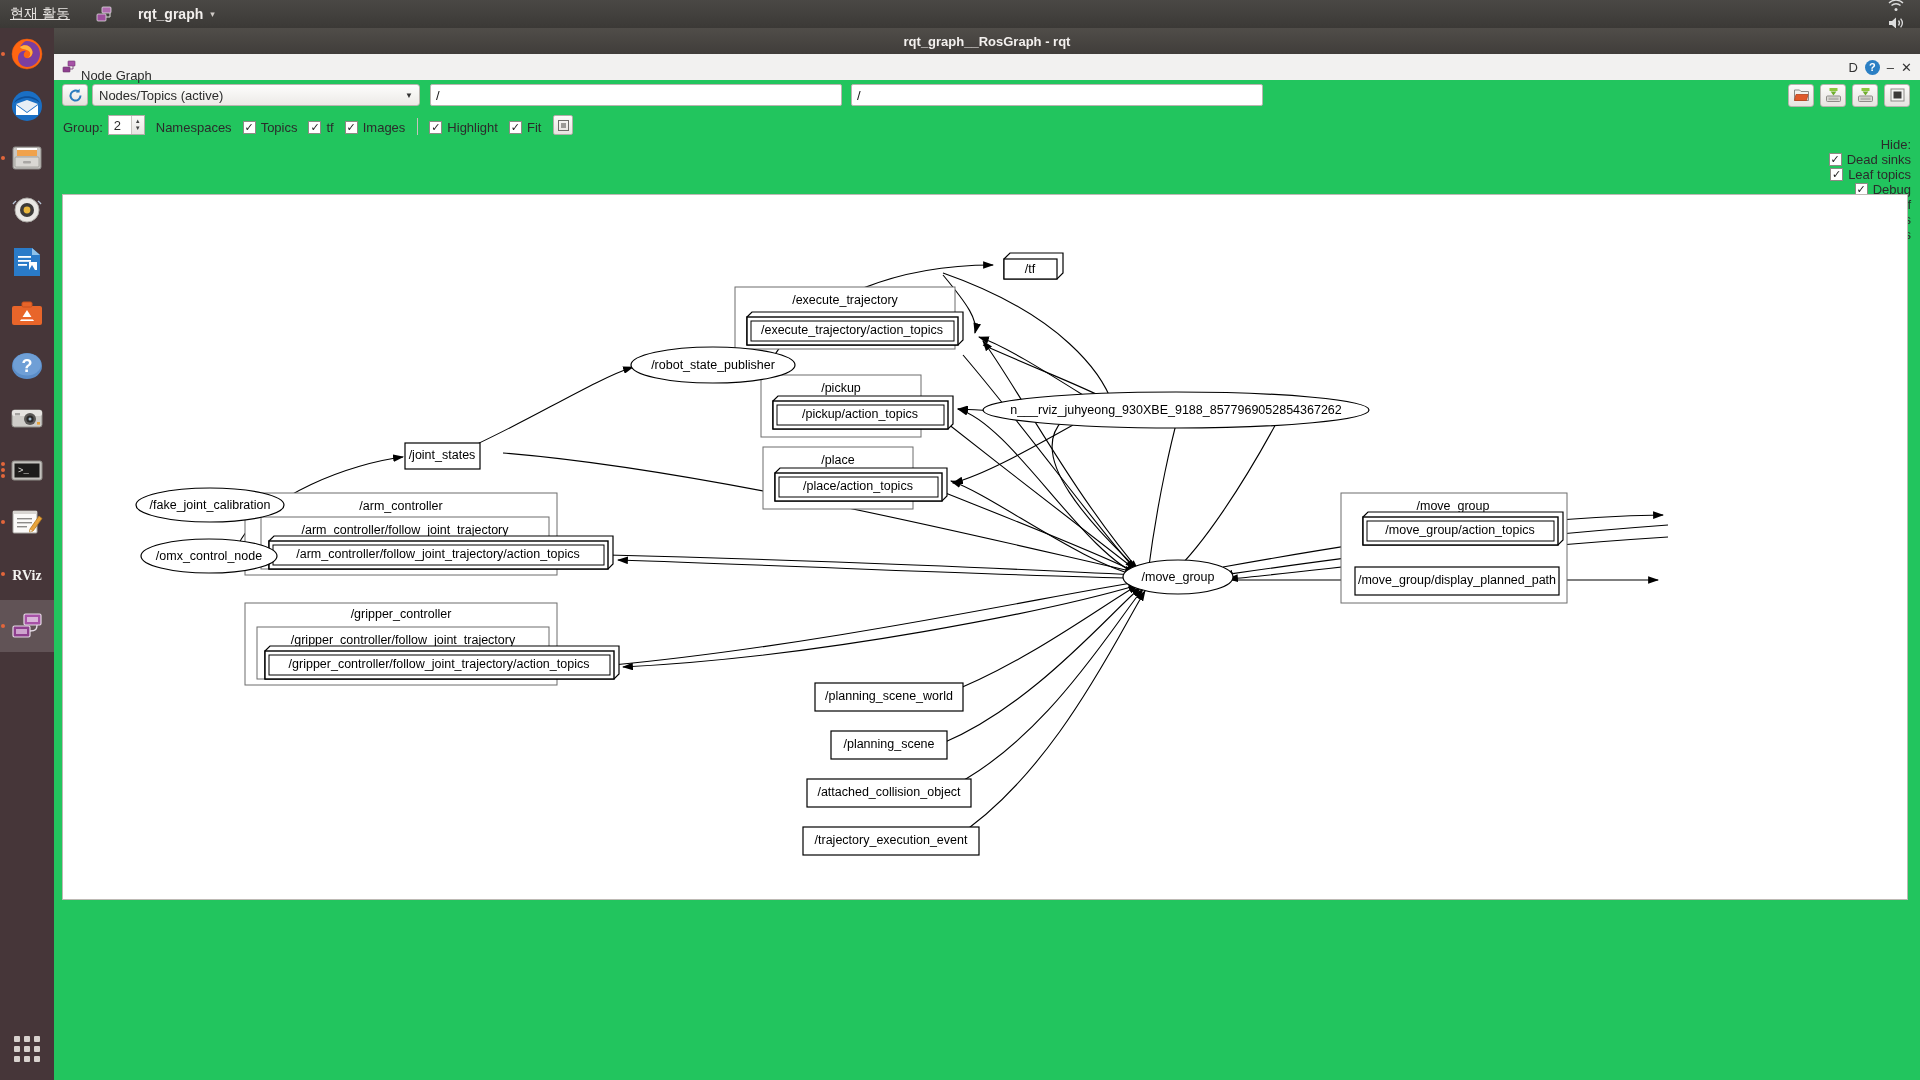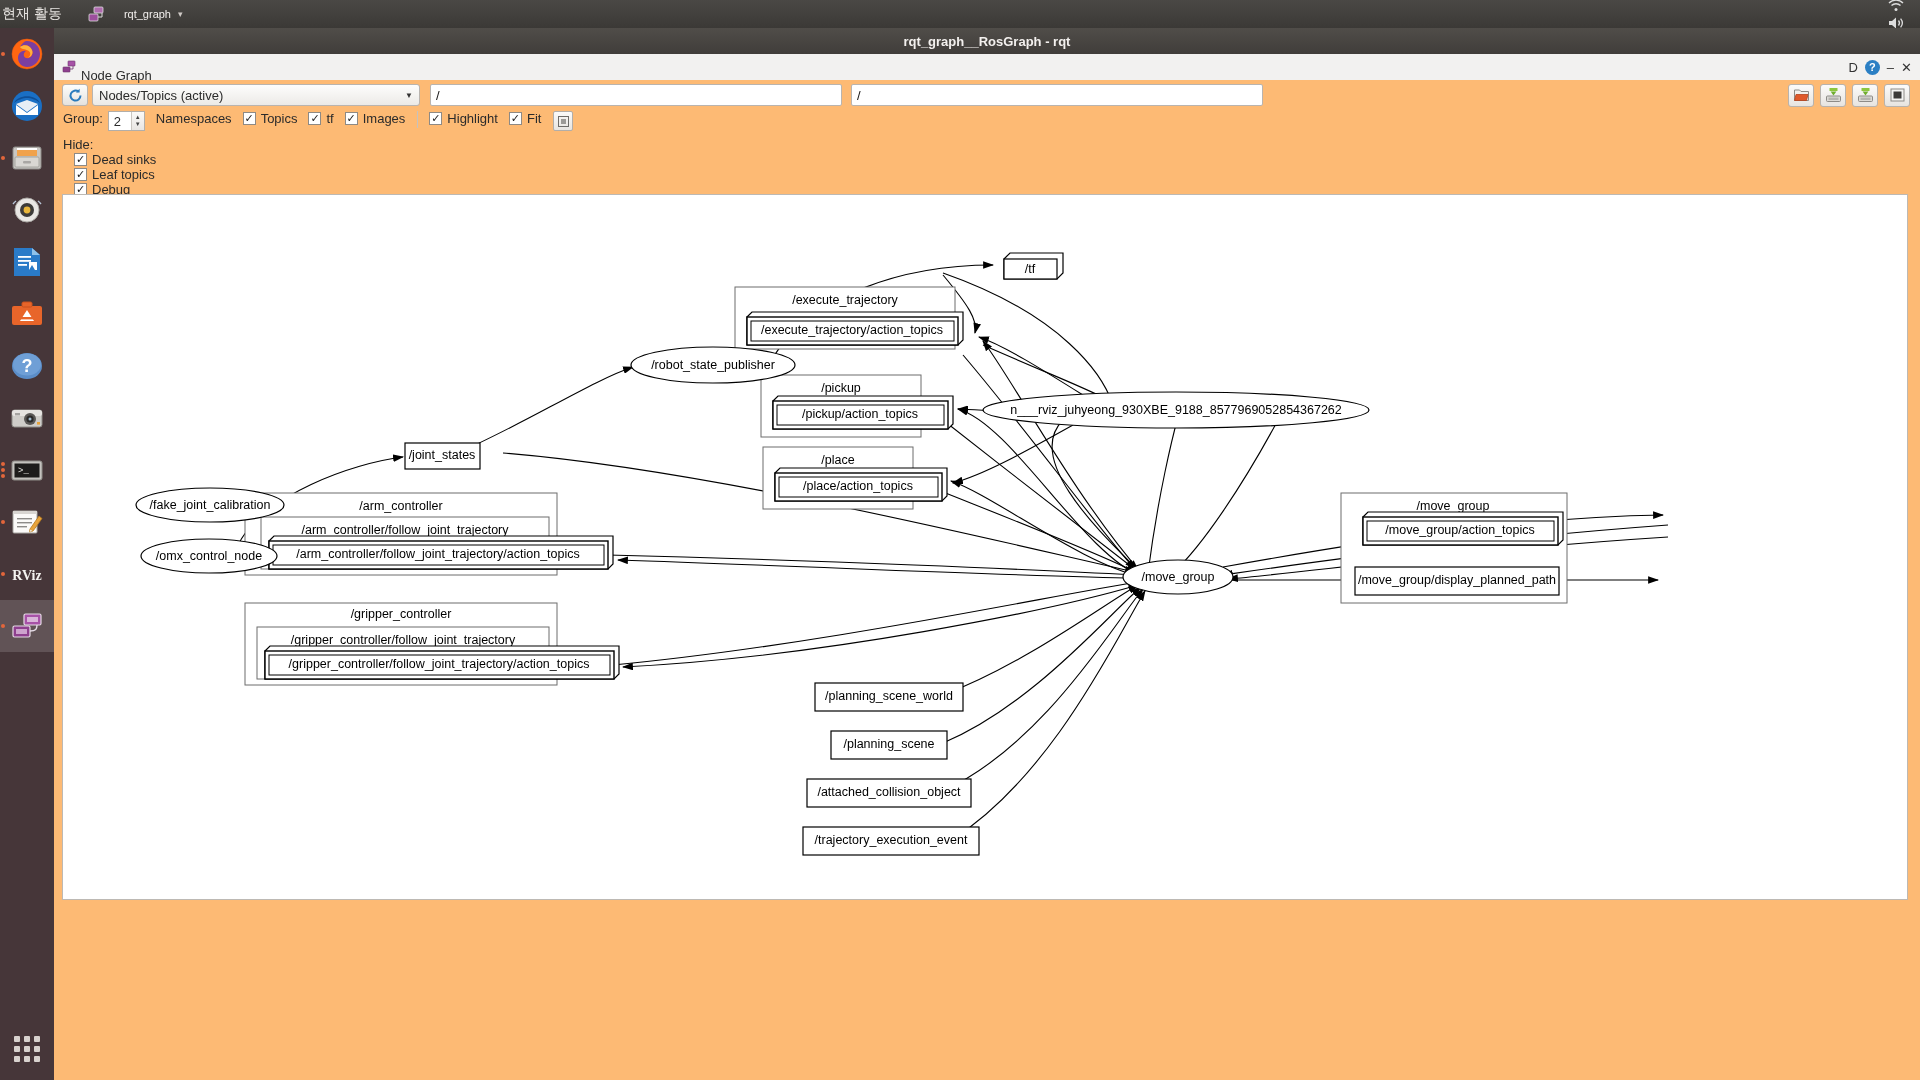--- a/index.html
+++ b/index.html
@@ -11,23 +11,23 @@
     color:#2b2b2b;
   }
 
   
   #top-panel {
     position:absolute; left:0; top:0; width:1920px; height:28px;
     background:linear-gradient(to bottom,#4a4845,#3b3936);
     color:#e8e5e2; display:flex; align-items:center;
     font-size:14px;
   }
-  .tp-activities { margin-left:2px; font-size:14px; color:#e9e6e3; }
+  .tp-activities { margin-left:10px; font-size:14px; color:#e9e6e3;text-decoration:underline; }
   .tp-appicon { margin-left:26px; width:17px; height:17px; position:relative; }
-  .tp-appname { margin-left:19px; font-weight:normal; font-size:11px; color:#f2efed; }
+  .tp-appname { margin-left:25px; font-weight:bold; font-size:14px; color:#f2efed; }
   .tp-caret { margin-left:7px; font-size:9px; color:#cfcac6; }
   .tp-clock {
     position:absolute; left:0; right:0; text-align:center;
     font-weight:bold; font-size:14px; color:#eeeae7; pointer-events:none;
   }
   .tp-right { margin-left:auto; display:flex; align-items:center; gap:4px; padding-right:14px;flex-direction:column; }
   .tp-en { color:#f0b27a; font-weight:bold; font-size:14px; }
   .tp-ic { display:flex; align-items:center; }
   .tp-caret2 { font-size:9px; color:#cfcac6; }
 
@@ -39,21 +39,21 @@
   .lb { position:relative; width:54px; height:52px; display:flex; align-items:center; justify-content:center; }
   .lb.active { background:rgba(255,255,255,0.15); }
   .lb .dots { position:absolute; left:1px; top:50%; transform:translateY(-50%); display:flex; flex-direction:column; gap:2px; }
   .lb .dot { width:4px; height:4px; border-radius:50%; background:#e2663b; }
   .licon { width:36px; height:36px; border-radius:6px; display:flex; align-items:center; justify-content:center; font-size:17px; color:#fff; position:relative; overflow:hidden; }
   .grid-dots { position:absolute; bottom:18px; left:0; width:54px; display:flex; justify-content:center; }
   .gd { display:grid; grid-template-columns:repeat(3,6px); gap:4px; }
   .gd i { width:6px; height:6px; background:#d8d2ce; border-radius:1px; display:block; }
 
   
-  #window { position:absolute; left:54px; top:28px; width:1866px; height:1052px; background:#fdba74; }
+  #window { position:absolute; left:54px; top:28px; width:1866px; height:1052px; background:#22c55e; }
   #titlebar {
     height:26px; background:linear-gradient(to bottom,#504d49,#403d3a);
     color:#f3f0ee; display:flex; align-items:center; justify-content:center;
     font-size:13px; font-weight:bold; position:relative;
   }
 
   
   #panel-title {
     height:26px; display:flex; align-items:center; padding-left:8px;
     background:#f2f1f0; position:relative; border-bottom:0px;
@@ -84,21 +84,21 @@
   #t-filter1 { width:412px; margin-left:6px; }
   #t-filter2 { width:412px; margin-left:5px; }
   .tb-right { margin-left:auto; display:flex; gap:6px; padding-right:2px; }
   .tbtn {
     width:26px; height:23px; border:1px solid #b8b3ae; border-radius:3px;
     background:linear-gradient(to bottom,#fcfbfa,#e7e4e0);
     display:flex; align-items:center; justify-content:center; position:relative;
   }
 
   
-  #toolbar2, #toolbar3 { height:24px; display:flex; align-items:flex-start; padding:0 9px; font-size:13px; gap:0; }
+  #toolbar2, #toolbar3 { height:24px; display:flex; align-items:flex-end; padding:0 9px; font-size:13px; gap:0; }
   #toolbar2 { margin-top:3px; }
   #toolbar3 { margin-top:2px;flex-direction:column; }
   .lbl { color:#2b2b2b; }
   .spin {
     width:37px; height:20px; border:1px solid #b2aea9; background:#fff;
     display:flex; align-items:center; padding-left:5px; font-size:13px; margin-left:5px; position:relative;
   }
   .spin .sarrows { position:absolute; right:0; top:0; width:13px; height:18px;
     border-left:1px solid #cac6c1; background:linear-gradient(to bottom,#fbfaf9,#e8e5e2);
     display:flex; flex-direction:column; align-items:center; justify-content:center; gap:2px; }

